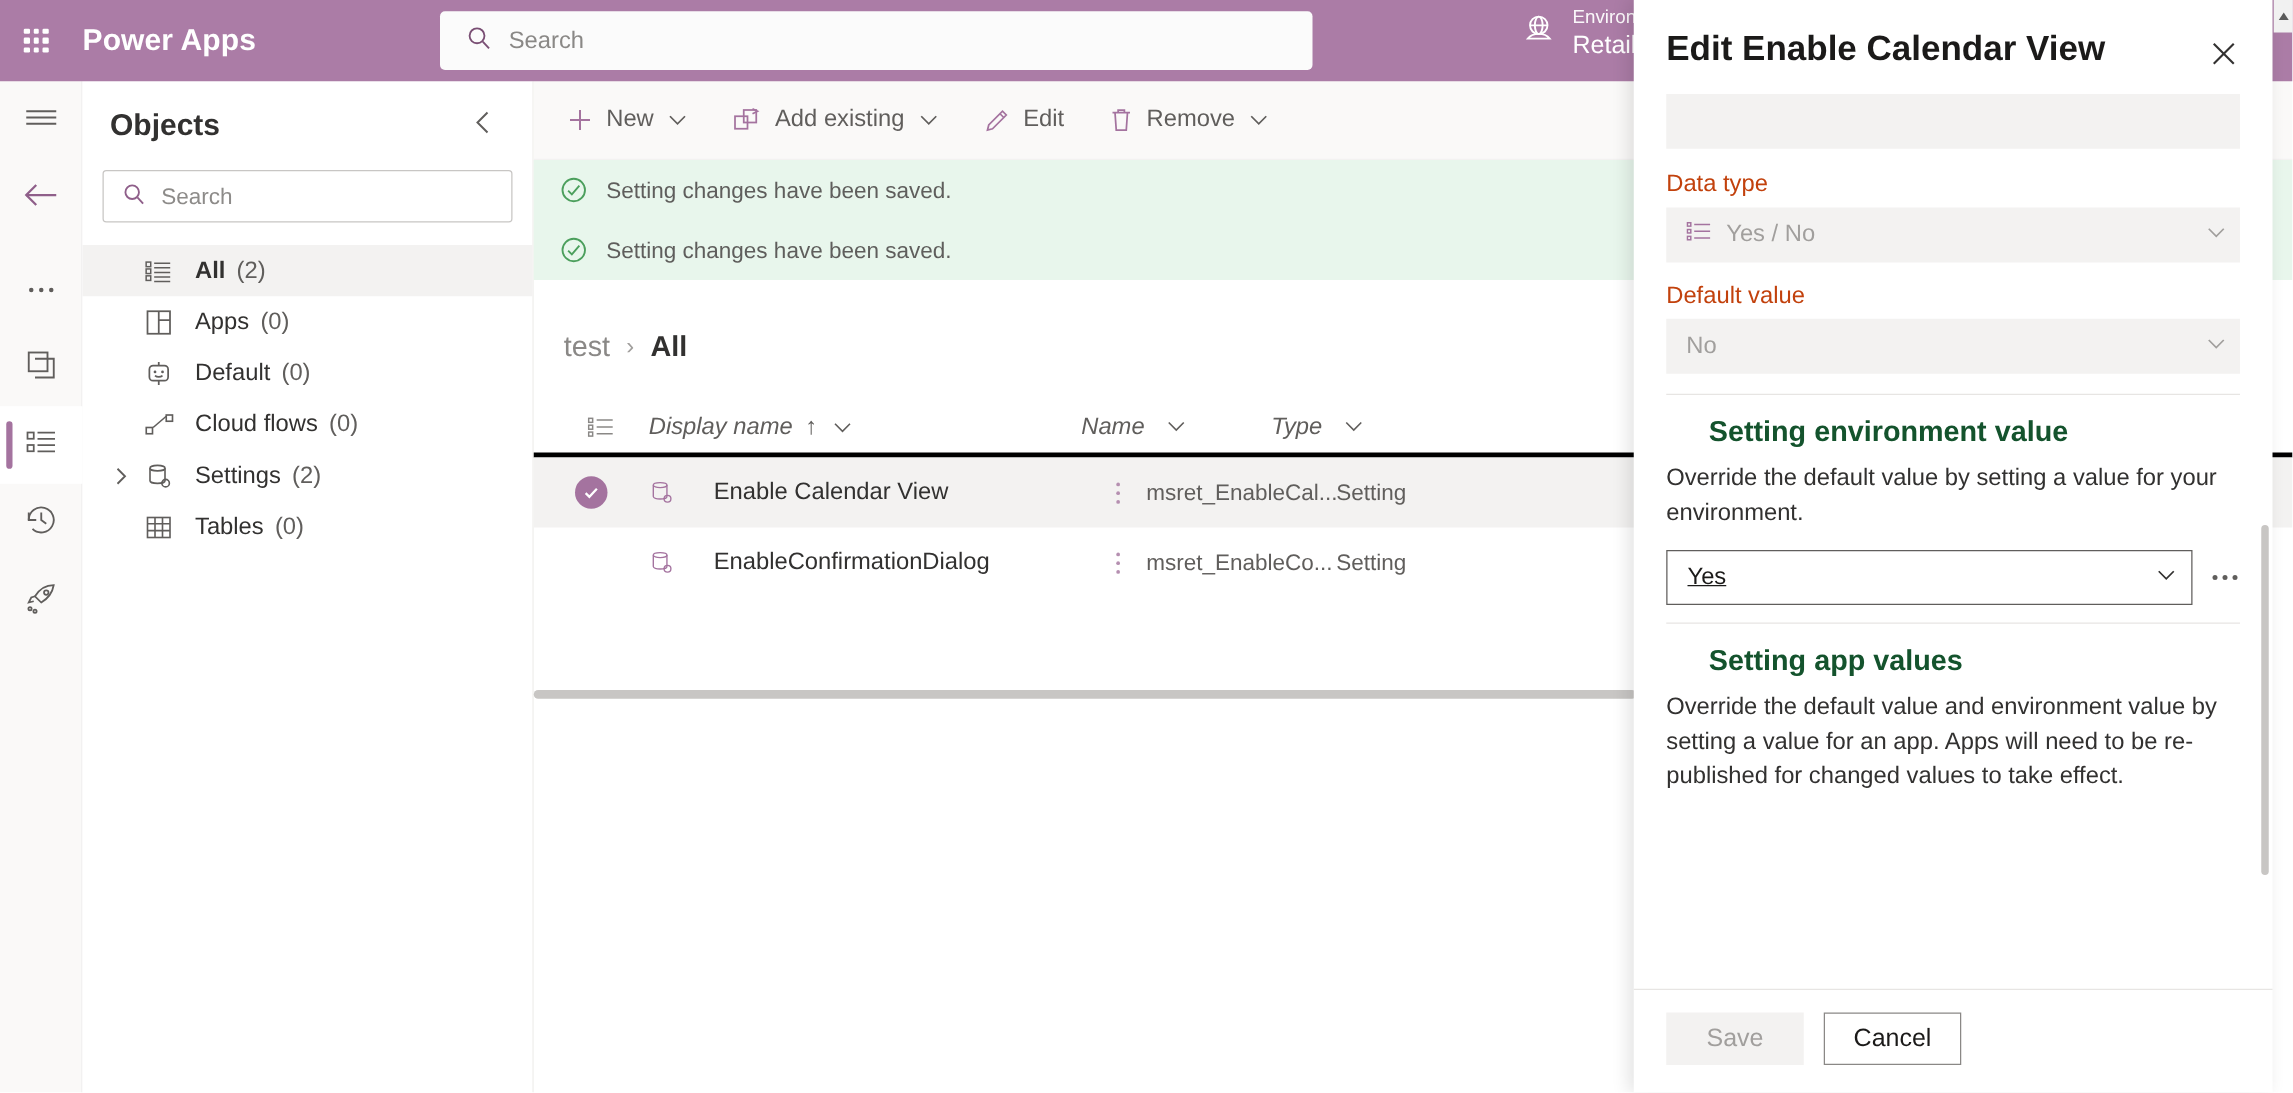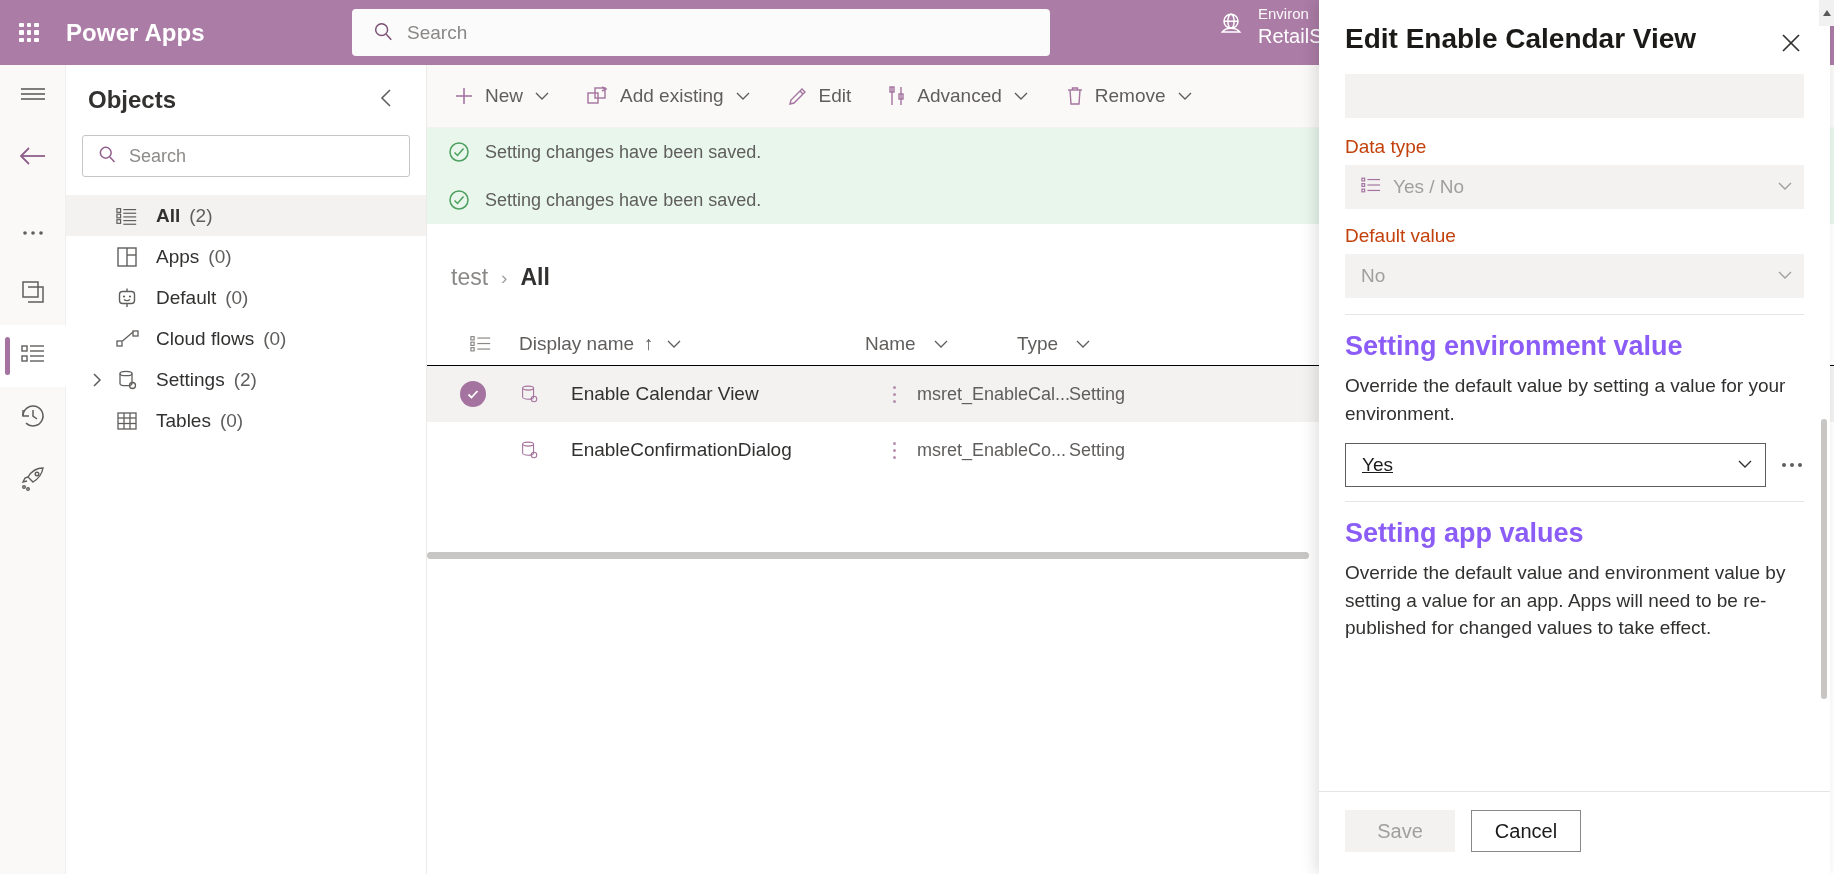--- a/index.html
+++ b/index.html
@@ -159,21 +159,22 @@
   .crumb { display: flex; align-items: center; font-size: 23px; }
   .crumb .c1 { color: #8a8886; cursor: pointer; }
   .crumb .cgt { margin: 0 13px; color: #a19f9d; font-size: 19px; }
   .crumb .c2 { color: #323130; font-weight: bold; }
 
   .grid { margin-top: 31px; }
   .ghead {
     display: flex; align-items: center;
     height: 44px;
     font-size: 19px; color: #605e5c;
-    border-bottom: 1px solid #000000;
+    border-bottom: 4px solid #000000;
+    font-style: italic;
   }
   .gcell-ic { width: 92px; flex: none; display: flex; align-items: center; justify-content: flex-end; padding-right: 27px; }
   .gcell-chk { width: 92px; flex: none; display: flex; align-items: center; justify-content: center; }
   .gcell-icon { width: 52px; flex: none; display: flex; align-items: center; }
   .gcell-disp { width: 300px; flex: none; display: flex; align-items: center; }
   .gcell-dots { width: 46px; flex: none; display: flex; align-items: center; justify-content: center; }
   .gcell-name { width: 152px; flex: none; overflow: hidden; }
   .gcell-type { width: 160px; flex: none; }
   .hsort { margin-left: 10px; color: #605e5c; }
   .hchev { margin-left: 12px; display: inline-flex; align-items: center; }
@@ -199,21 +200,21 @@
   .dots-v i { width: 3px; height: 3px; border-radius: 50%; background: #b58fb0; display: block; }
 
   .hscroll {
     position: absolute; left: 0; top: 487px;
     width: 882px; height: 7px;
     background: #c8c6c4; border-radius: 4px;
   }
 
   
   .panel {
-    position: absolute; right: 4px; top: 0;
+    position: absolute; right: 16px; top: 0;
     width: 511px; height: 874px;
     background: #ffffff;
     box-shadow: -4px 0 14px rgba(0,0,0,.12);
     z-index: 10;
     display: flex; flex-direction: column;
   }
   .phead {
     display: flex; align-items: flex-start; justify-content: space-between;
     padding: 22px 22px 10px 26px;
   }
@@ -230,21 +231,21 @@
   .fbox-disabled {
     height: 44px;
     background: #f3f2f1;
     display: flex; align-items: center;
     padding: 0 10px 0 16px;
     color: #a19f9d; font-size: 19px;
   }
   .fbox-disabled .fval { flex: 1; display: flex; align-items: center; gap: 12px; }
   .blank-disabled { height: 44px; background: #f3f2f1; margin-bottom: 18px; }
   .divider { height: 1px; background: #e7e5e3; margin: 14px 0 16px 0; }
-  .sect-title { font-size: 27px; font-weight: bold; color: #8b5cf6; margin-bottom: 10px; }
+  .sect-title { font-size: 23px; font-weight: bold; color: #14532d; margin-bottom: 10px; margin-left: 34px; }
   .sect-desc { font-size: 19px; color: #323130; line-height: 1.45; }
   .ddrow { display: flex; align-items: center; gap: 14px; margin-top: 16px; }
   .dropdown {
     flex: 1; height: 44px;
     border: 1px solid #605e5c;
     display: flex; align-items: center; justify-content: space-between;
     padding: 0 10px 0 16px;
     font-size: 19px; color: #1b1a19;
     cursor: pointer; background: #ffffff; text-decoration: underline;
   }
@@ -549,36 +550,20 @@
       <div class="cmd">
         <span class="ci">
           <svg width="22" height="22" viewBox="0 0 22 22" fill="none" stroke="#a4739f" stroke-width="1.4">
             <path d="M3 19l1-4 11-11 3 3-11 11z"></path>
               <line x1="13" y1="6" x2="16" y2="9"></line>
           </svg>
         </span>
         <span>Edit</span>
       </div>
 
-      <div class="cmd">
-        <span class="ci">
-          <svg width="20" height="22" viewBox="0 0 20 22" fill="none" stroke="#a4739f" stroke-width="1.4">
-            <line x1="5" y1="2" x2="5" y2="20"></line>
-              <rect x="3" y="2" width="4" height="5"></rect>
-            <line x1="14" y1="2" x2="14" y2="20"></line>
-              <rect x="12" y="9" width="4" height="5"></rect>
-          </svg>
-        </span>
-        <span>Advanced</span>
-        <span class="cv">
-          <svg width="16" height="12" viewBox="0 0 16 12" fill="none" stroke="#605e5c" stroke-width="1.4">
-              <polyline points="2,3 8,9 14,3"></polyline>
-            </svg>
-        </span>
-      </div>
 
       <div class="cmd">
         <span class="ci">
           <svg width="20" height="22" viewBox="0 0 20 22" fill="none" stroke="#a4739f" stroke-width="1.4">
             <polyline points="3,5 17,5"></polyline>
               <path d="M5 5l1 14h8l1-14"></path>
               <path d="M7.5 5V3h5v2"></path>
           </svg>
         </span>
         <span>Remove</span>

